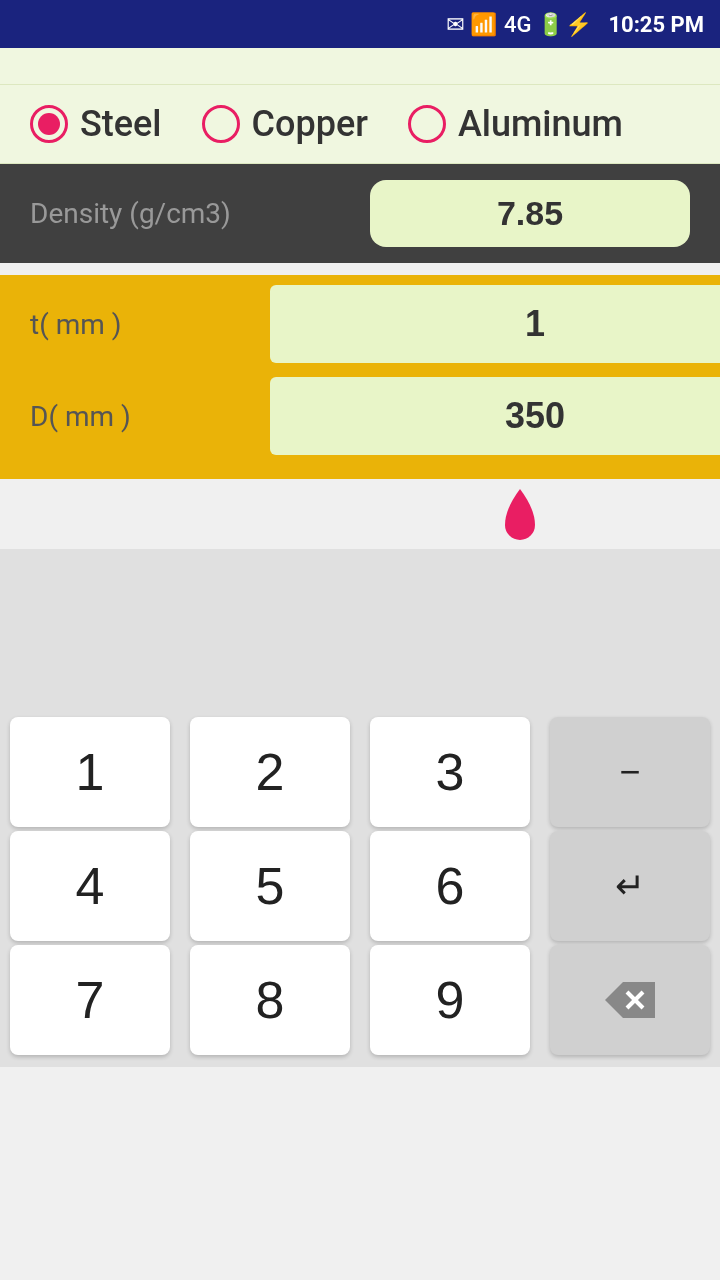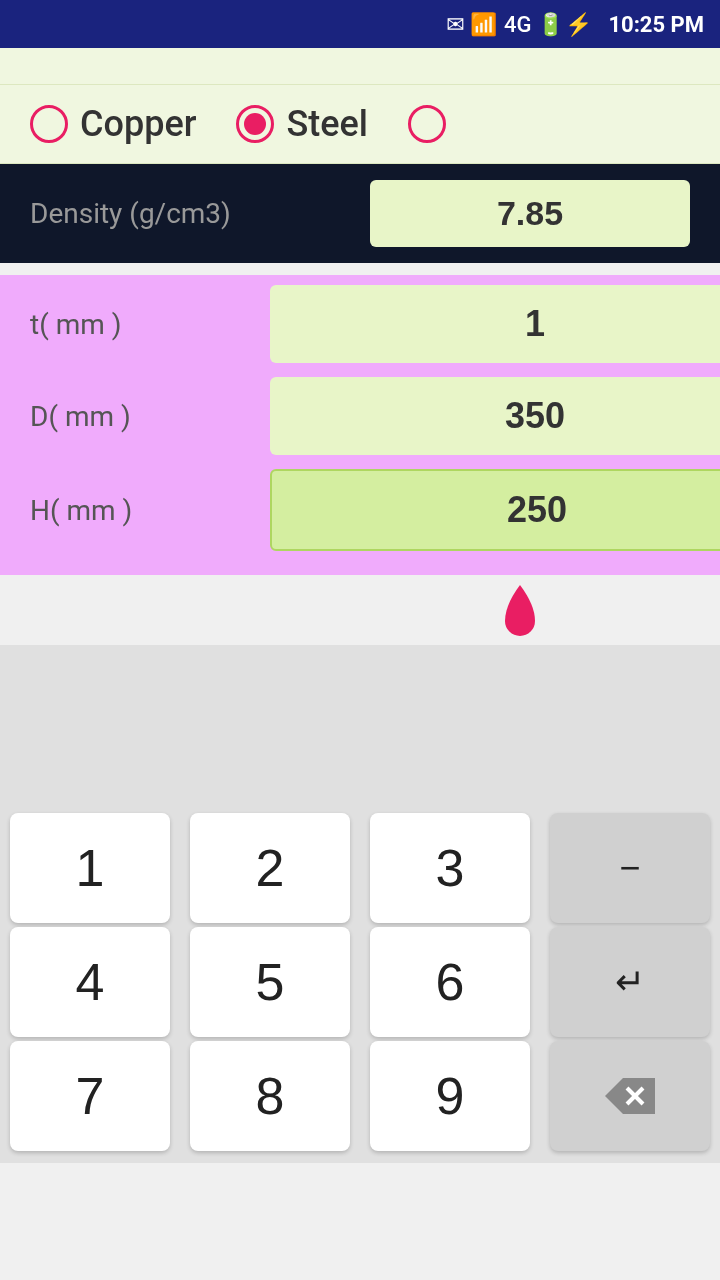--- a/index.html
+++ b/index.html
@@ -79,47 +79,47 @@
       background: #f0f7e0;
       padding: 18px 30px;
       display: flex;
       align-items: center;
       gap: 40px;
       border-bottom: 1px solid #dde8c0;
     }
 
     
     .density-section {
-      background: #0f172a;
+      background: #404040;
       padding: 16px 30px;
       display: flex;
       align-items: center;
       justify-content: space-between;
       margin-bottom: 12px;
     }
     .density-label {
       font-size: 28px;
       color: #999;
     }
     .density-value {
       background: #e8f5c8;
       border: none;
-      border-radius: 6px;
+      border-radius: 16px;
       padding: 14px 24px;
       font-size: 34px;
       font-weight: bold;
       color: #333;
       width: 320px;
       text-align: center;
     }
 
     
     .input-section {
       padding: 10px 30px;
-      background: #f0abfc;
+      background: #eab308;
     }
     .input-row {
       display: flex;
       align-items: center;
       margin-bottom: 14px;
     }
     .input-row-label {
       font-size: 28px;
       color: #555;
       width: 240px;
@@ -203,49 +203,46 @@
     <span>🔋⚡</span>
   </div>
   <span class="time">10:25 PM</span>
 </div>
 
 <div class="unit-section">
 </div>
 
 <div class="material-section">
   <div class="radio-option">
+    <div class="radio-circle checked"></div>
+    <span class="radio-label">Steel</span>
+  </div>
+  <div class="radio-option">
     <div class="radio-circle"></div>
     <span class="radio-label">Copper</span>
   </div>
   <div class="radio-option">
-    <div class="radio-circle checked"></div>
-    <span class="radio-label">Steel</span>
-  </div>
-  <div class="radio-option">
     <div class="radio-circle"></div>
+    <span class="radio-label">Aluminum</span>
   </div>
 </div>
 
 <div class="density-section">
   <span class="density-label">Density (g/cm3)</span>
   <input class="density-value" type="text" readonly="" value="7.85" style="">
 </div>
 
 <div class="input-section">
   <div class="input-row">
     <span class="input-row-label">t( mm )</span>
     <input class="input-field" type="text" value="1" style="">
   </div>
   <div class="input-row">
     <span class="input-row-label">D( mm )</span>
     <input class="input-field" type="text" value="350" style="">
-  </div>
-  <div class="input-row">
-    <span class="input-row-label">H( mm )</span>
-    <input class="input-field active" type="text" value="250" style="">
   </div>
 </div>
 
 <div class="drop-indicator">
   <svg class="drop-shape" viewBox="0 0 50 60">
     <path d="M25 0 Q10 20 10 36 A15 15 0 0 0 40 36 Q40 20 25 0 Z" fill="#e91e63"></path>
   </svg>
 </div>
 
 <div class="keyboard-spacer"></div>

